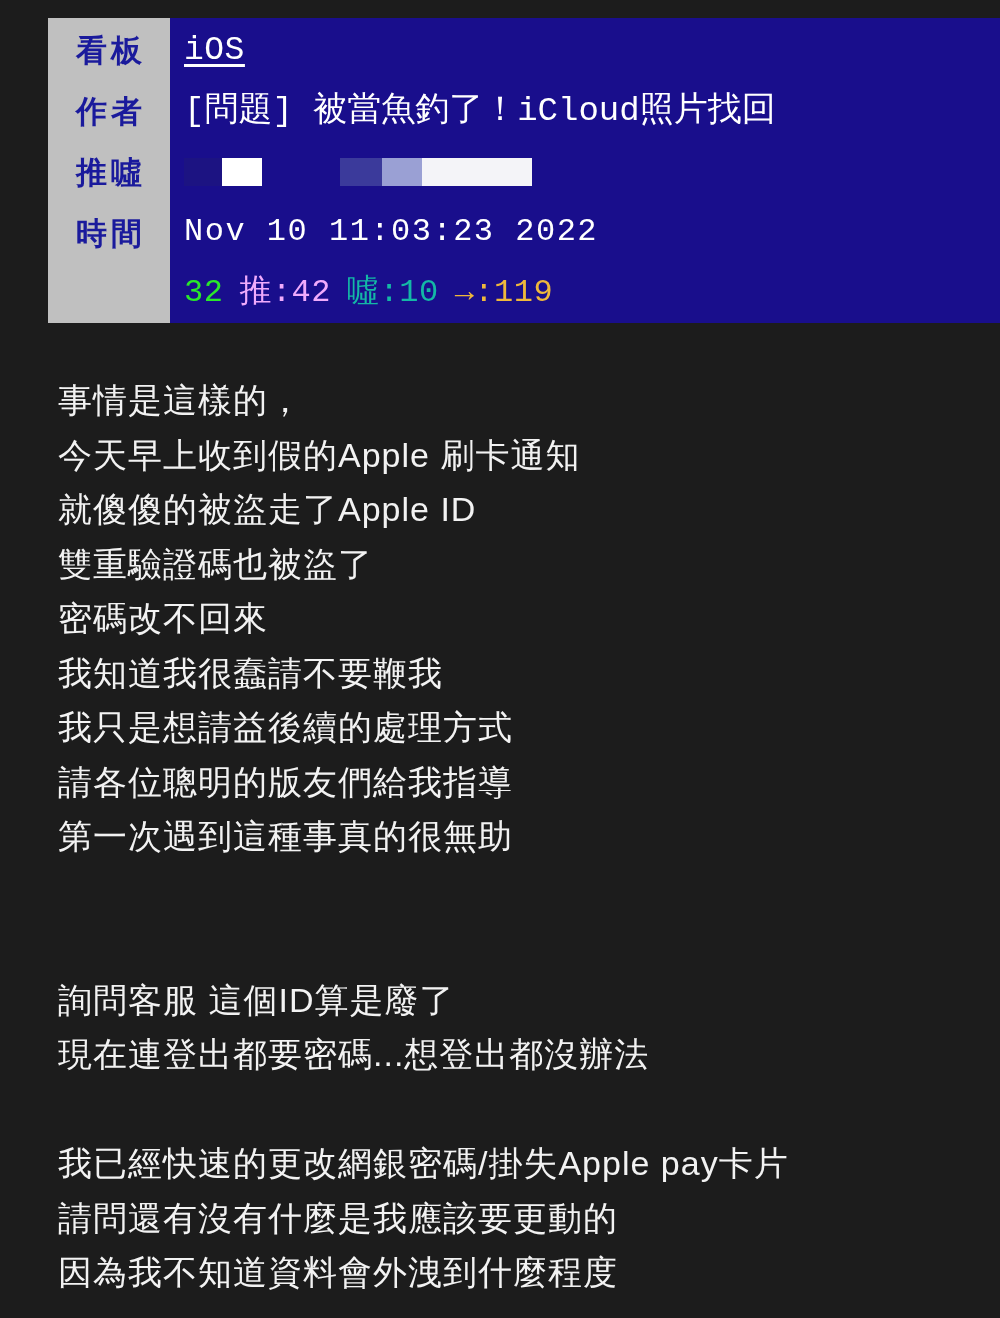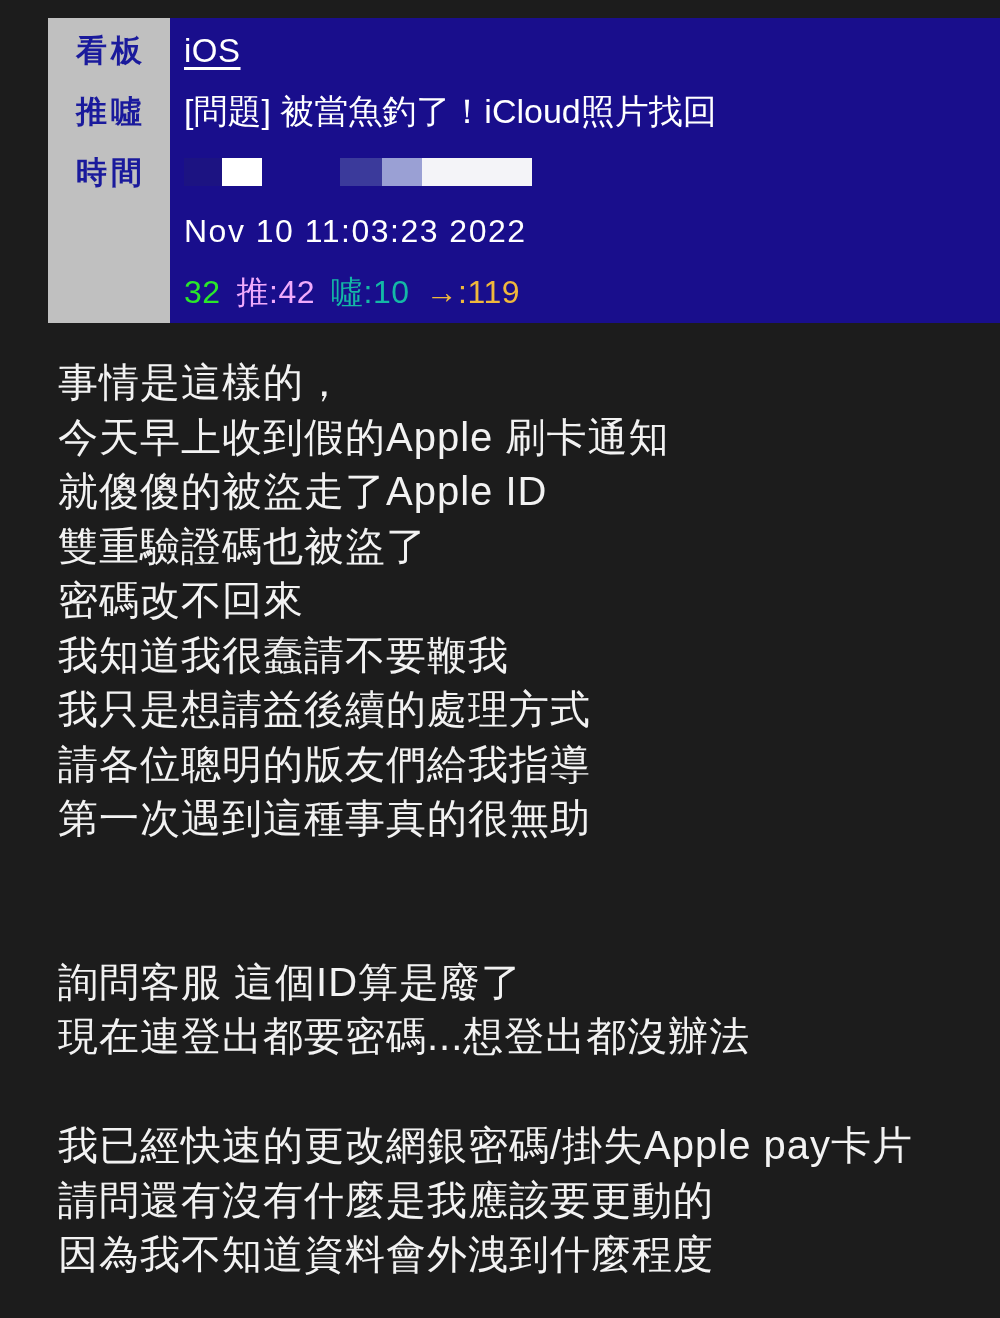--- a/index.html
+++ b/index.html
@@ -56,20 +56,21 @@
     box-sizing: border-box;
   }
   .meta-value {
     height: 61px;
     line-height: 61px;
     color: #ffffff;
     font-size: 31px;
     white-space: nowrap;
     display: flex;
     align-items: center;
+    font-family: Liberation Mono, monospace;
   }
 
   .board-link {
     color: #ffffff;
     font-size: 33px;
     text-decoration: underline;
     text-underline-offset: 5px;
     letter-spacing: 0.5px;
   }
 
@@ -105,38 +106,39 @@
   .stat { font-size: 32px; margin-right: 16px; letter-spacing: 0.5px; }
   .stat-total { color: #2ae82a; }
   .stat-push  { color: #f0abfc; }
   .stat-boo   { color: #14b8a6; }
   .stat-arrow { color: #efb83c; }
 
   
   .post-body {
     position: absolute;
     left: 58px;
-    top: 355px;
+    top: 373px;
     width: 920px;
     color: #f2f2f2;
-    font-size: 40px;
+    font-size: 34px;
     line-height: 54.5px;
     letter-spacing: 1px;
     white-space: pre-wrap;
   }
   .body-line { min-height: 54.5px; }
   .body-line.blank { min-height: 54.5px; }
 </style>
 </head>
 <body>
 
 <div class="post-header">
 
   <div class="meta-labels">
     <div class="meta-label">看板</div>
+    <div class="meta-label">作者</div>
     <div class="meta-label">推噓</div>
     <div class="meta-label">時間</div>
   </div>
 
   <div class="meta-values">
 
     <div class="meta-value">
       <a class="board-link" href="#">iOS</a>
     </div>
 

